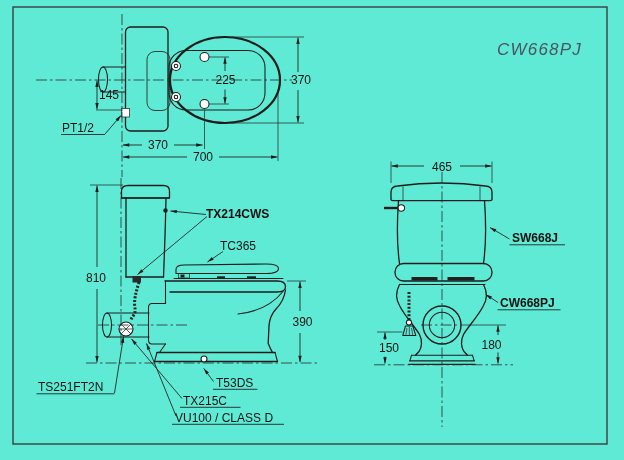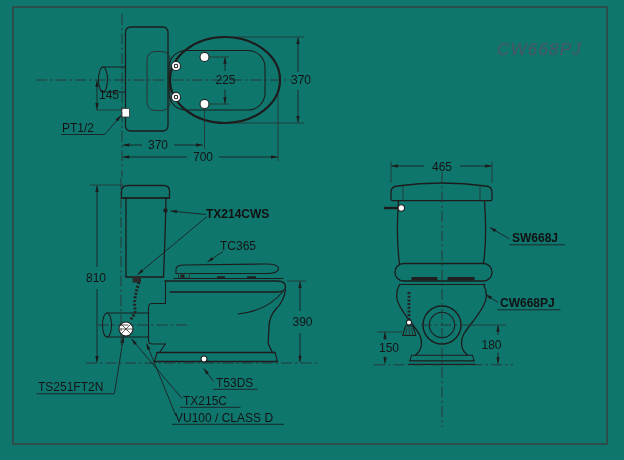--- a/index.html
+++ b/index.html
@@ -1,16 +1,16 @@
 <!DOCTYPE html>
 <html><head>
 <meta charset="utf-8">
 <style>
   html,body{margin:0;padding:0;background:#fff;}
-  .sheet{position:relative;width:624px;height:460px;background:#0f766e;overflow:hidden;}
+  .sheet{position:relative;width:624px;height:460px;background:#5eead4;overflow:hidden;}
   svg{display:block;}
   .ol{fill:none;stroke:#1c1c1c;stroke-width:1.3;stroke-linejoin:round;stroke-linecap:round;}
   .olthick{fill:none;stroke:#1c1c1c;stroke-width:2.2;stroke-linejoin:round;}
   .ol1{fill:none;stroke:#1c1c1c;stroke-width:1.05;stroke-linejoin:round;stroke-linecap:round;}
   .thin{fill:none;stroke:#2b2b2b;stroke-width:0.75;}
   .cl{fill:none;stroke:#2b2b2b;stroke-width:0.8;stroke-dasharray:11 3 2.5 3;}
   .dim{fill:none;stroke:#1c1c1c;stroke-width:0.85;}
   .dark{fill:#1f1f1f;stroke:none;}
   .wfill{fill:#ffffff;}
   .hose{fill:none;stroke:#222;stroke-width:3;stroke-dasharray:2 1.7;}

